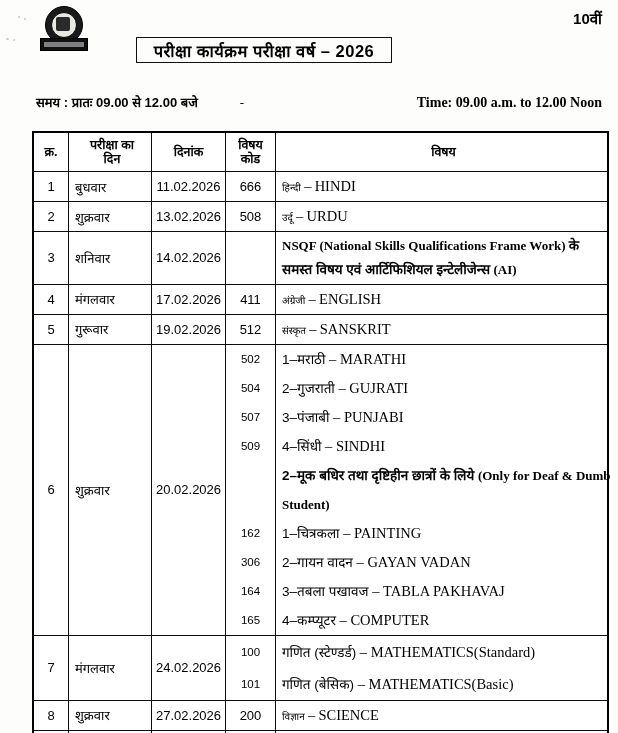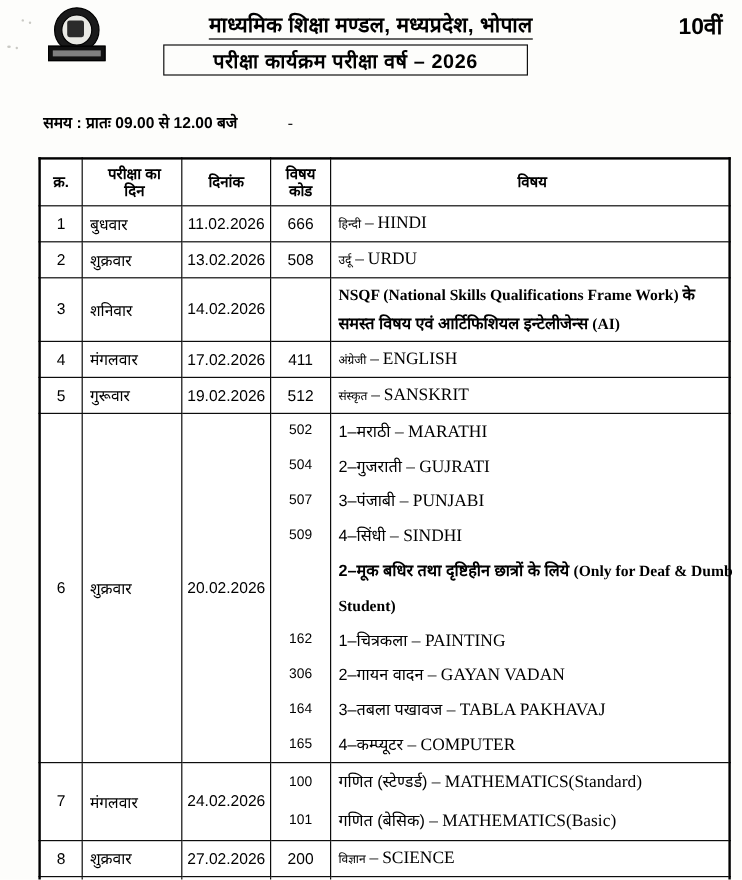--- a/index.html
+++ b/index.html
@@ -97,29 +97,29 @@
   .title-main span.u {
     border-bottom: 1.5px solid #000;
     padding-bottom: 1px;
   }
 
   .class-badge {
     position: absolute;
     right: 16px;
     top: 8px;
     font-family: "Liberation Sans", "DejaVu Sans", sans-serif;
-    font-size: 19px;
+    font-size: 15px;
     font-weight: 700;
   }
 
   .title-box {
     position: absolute;
     left: 136px;
     top: 37px;
-    width: 304px;
+    width: 256px;
     height: 26px;
     border: 1.6px solid #111;
     box-sizing: border-box;
     display: flex;
     align-items: center;
     justify-content: center;
     font-family: "Liberation Sans", "DejaVu Sans", sans-serif;
     font-size: 16.5px;
     font-weight: 700;
     letter-spacing: .5px;
@@ -318,32 +318,30 @@
 
   <div class="header">
 
     <div class="emblem">
       <div class="seal-outer"></div>
       <div class="seal-inner"></div>
       <div class="seal-core"></div>
       <div class="seal-banner"></div>
     </div>
 
-    <div class="title-main">
-      <span class="u">माध्यमिक शिक्षा मण्डल, मध्यप्रदेश, भोपाल</span>
-    </div>
 
     <div class="class-badge">10वीं</div>
 
     <div class="title-box">परीक्षा  कार्यक्रम परीक्षा वर्ष  –  2026</div>
 
 
     <div class="time-row">
       <span class="time-hi">समय : प्रातः 09.00 से 12.00 बजे</span>
       <span class="time-dash">-</span>
+      <span class="time-en">Time: 09.00 a.m. to 12.00 Noon</span>
     </div>
   </div>
 
   <div class="tbl-wrap">
     <table class="sched">
       <thead>
         <tr>
           <th class="c-sn">क्र.</th>
           <th class="c-day">
             <div>परीक्षा का</div>

